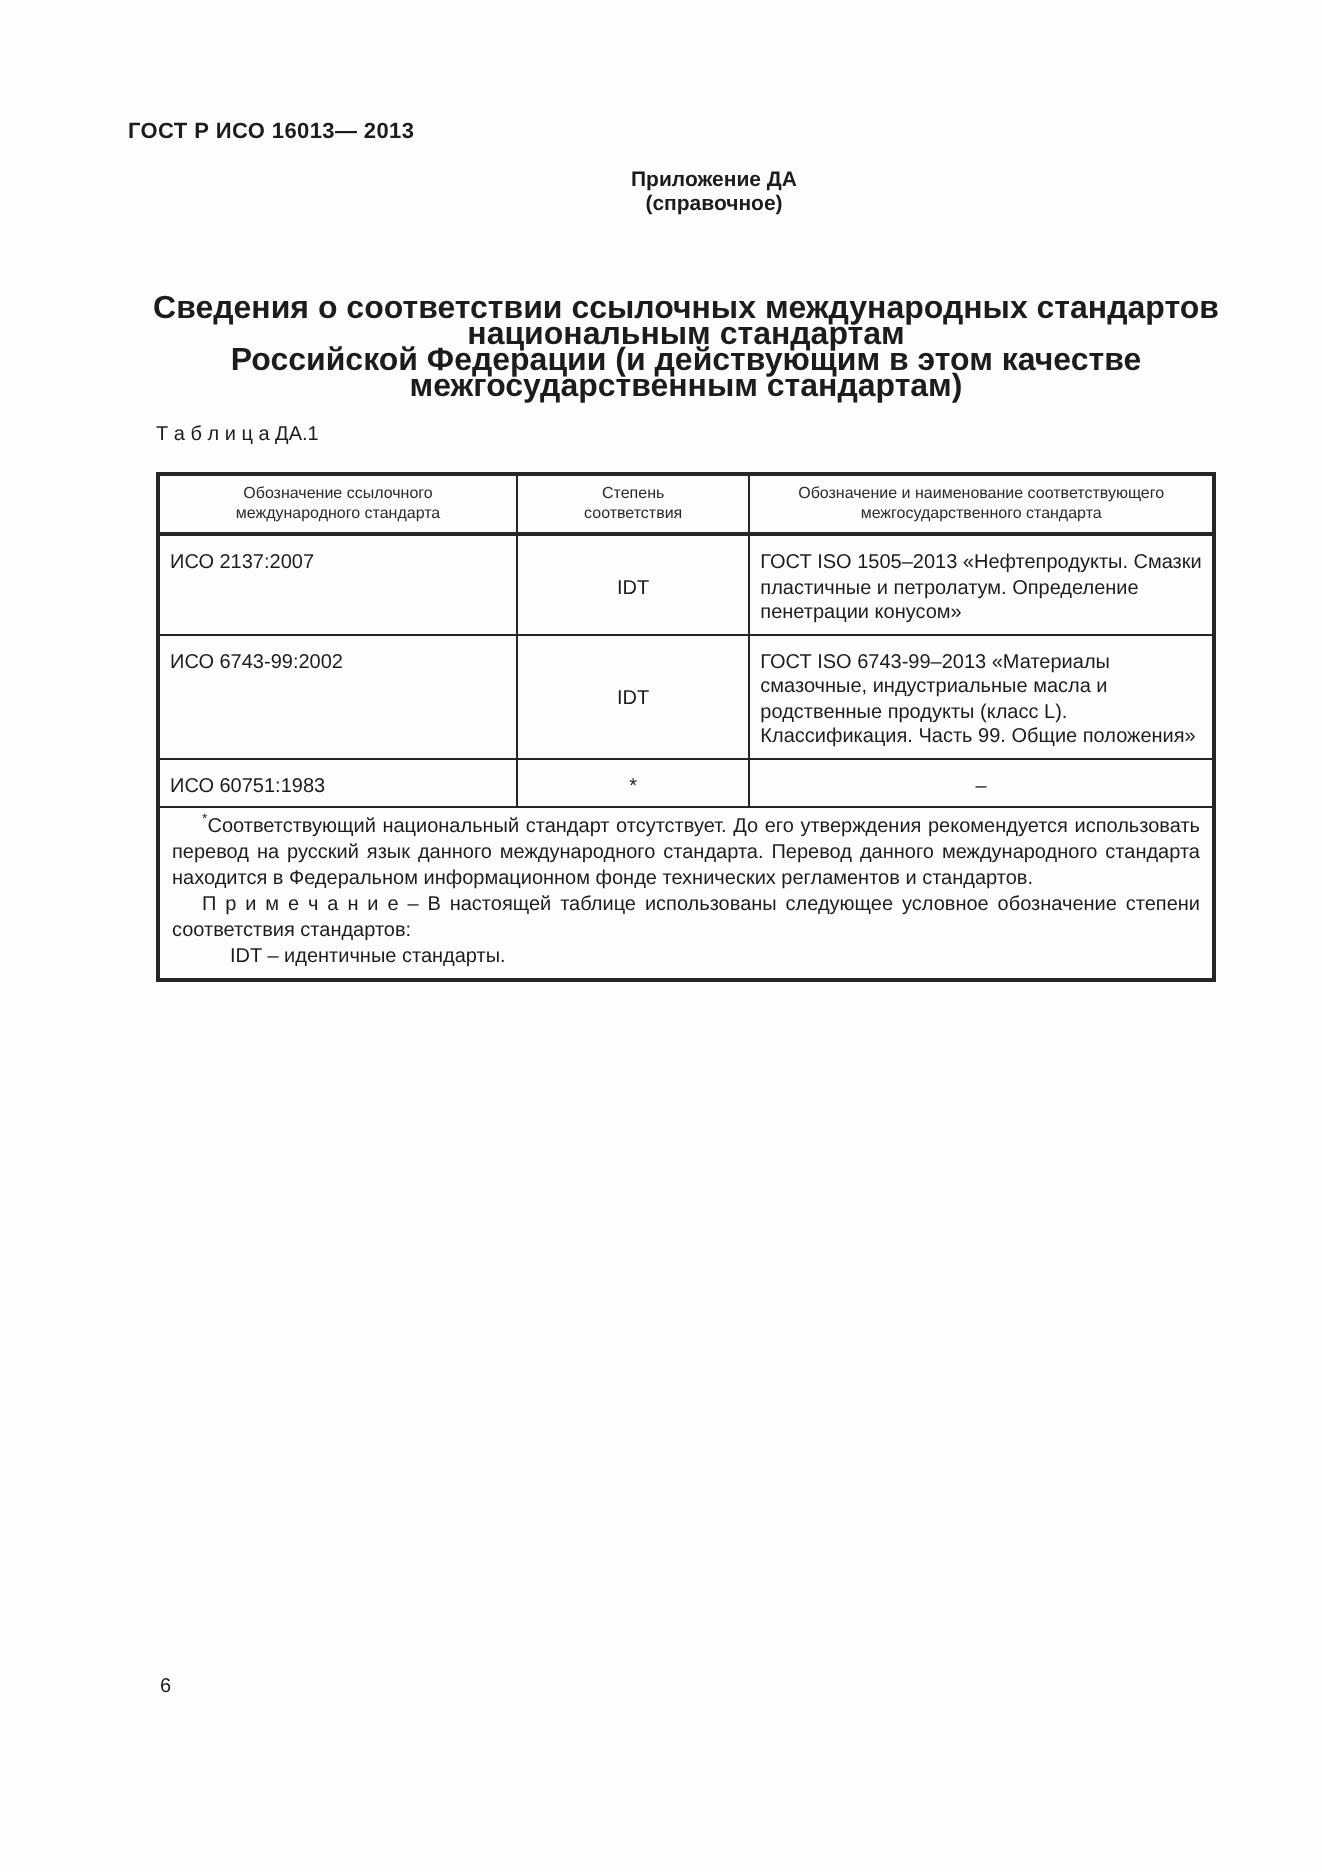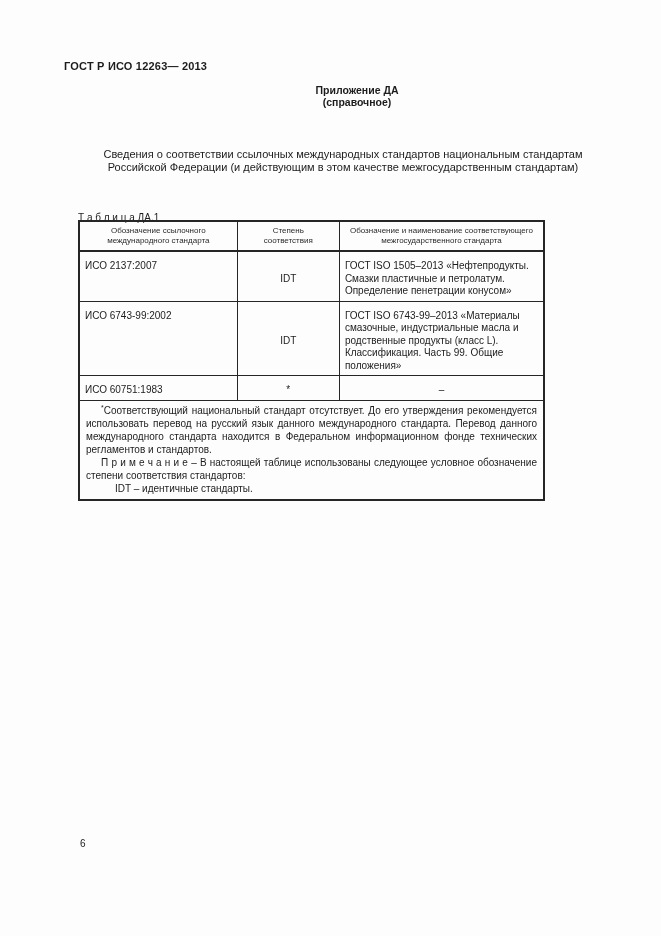--- a/index.html
+++ b/index.html
@@ -19,29 +19,29 @@
   .doc-code {
     position:absolute; left:64px; top:60px;
     font-size:11px; font-weight:bold; letter-spacing:0.2px;
   }
   .appendix-block {
     position:absolute; left:92px; top:84px; width:530px;
     text-align:center; font-weight:bold; font-size:10.5px; line-height:12px;
   }
   .section-title {
     position:absolute; left:64px; top:148px; width:558px;
-    text-align:center; font-weight:normal; font-size:11px; line-height:13px;
+    text-align:center; font-weight:bold; font-size:16px; line-height:13px;
     white-space:pre-line;
   }
   .table-caption {
     position:absolute; left:78px; top:212px;
     font-size:10px;
   }
   table.std-table {
-    position:absolute; left:78px; top:220px; width:467px;
+    position:absolute; left:78px; top:236px; width:530px;
     border-collapse:collapse; table-layout:fixed;
     font-size:10px;
     border:2px solid #262626;
   }
   col.c1 { width:34%; }
   col.c2 { width:22%; }
   col.c3 { width:44%; }
   .std-table th {
     border:1px solid #262626;
     border-bottom:2px solid #262626;
@@ -81,21 +81,21 @@
     position:absolute; left:80px; top:838px;
     font-size:10px;
   }
   sup { font-size:7px; vertical-align:super; line-height:0; }
 </style>
 </head>
 <body>
 
 <div class="page">
 
-  <div class="doc-code">ГОСТ Р ИСО 12263— 2013</div>
+  <div class="doc-code">ГОСТ Р ИСО 16013— 2013</div>
 
   <div class="appendix-block">
     <div>Приложение ДА</div>
     <div>(справочное)</div>
   </div>
 
   <div class="section-title">Сведения о соответствии ссылочных международных стандартов национальным стандартам
 Российской Федерации (и действующим в этом качестве  межгосударственным стандартам)</div>
 
   <div class="table-caption">Т а б л и ц а  ДА.1</div>

